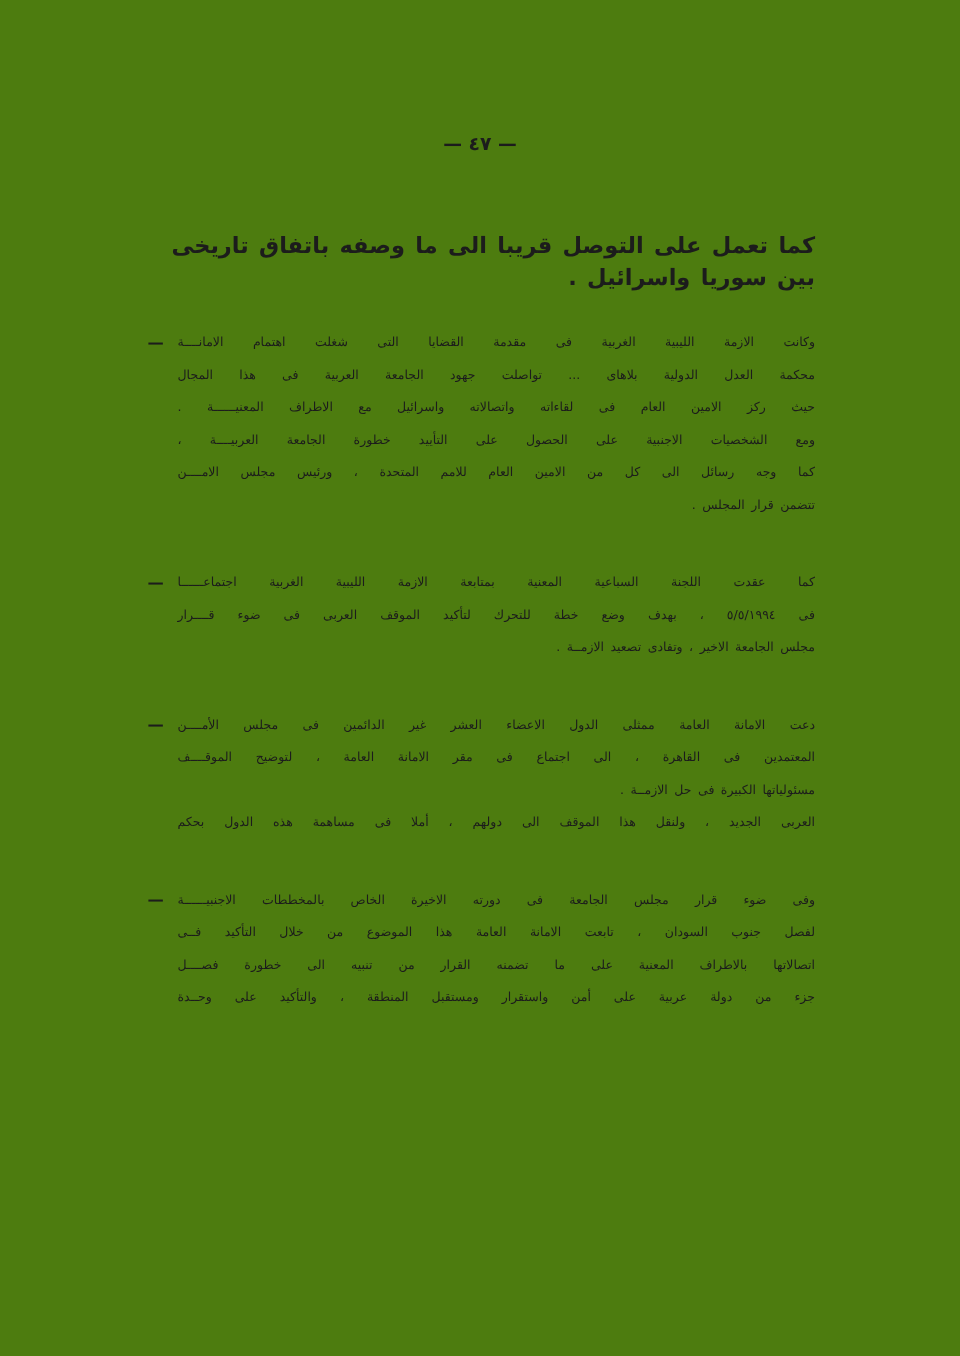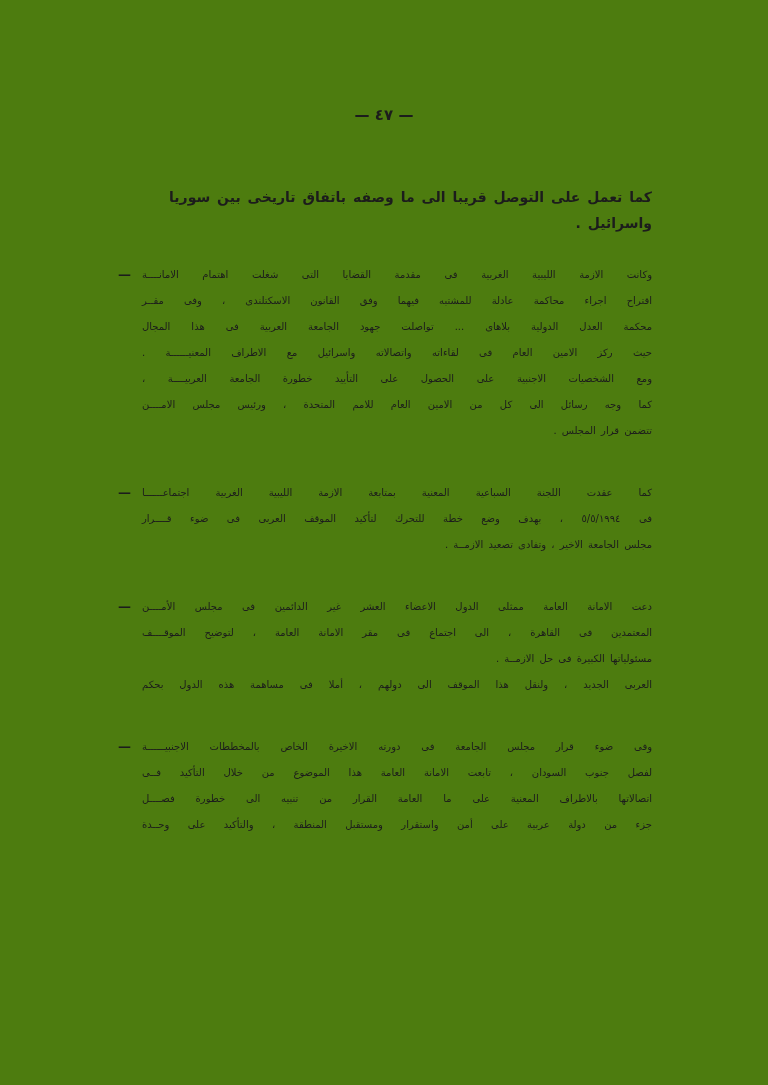--- a/index.html
+++ b/index.html
@@ -29,21 +29,21 @@
   }
   .content {
     position: absolute;
     top: 184px;
     left: 118px;
     width: 534px;
   }
   .intro {
     direction: rtl;
     text-align: right;
-    font-size: 14px;
+    font-size: 18px;
     font-weight: 700;
     line-height: 26px;
     margin-bottom: 26px;
     word-spacing: 2px;
   }
   .para {
     display: flex;
     flex-direction: row;
     align-items: flex-start;
     margin-bottom: 36px;
@@ -80,21 +80,20 @@
   <div class="page-number">— ٤٧ —</div>
 
   <div class="content">
     <div class="intro">كما تعمل على التوصل قريبا الى ما وصفه باتفاق تاريخى بين سوريا واسرائيل .</div>
 
     <div id="paragraphs">
         <div class="para">
           <div class="marker">—</div>
           <div class="para-body">
             <div class="line">وكانت الازمة الليبية الغربية فى مقدمة القضايا التى شغلت اهتمام الامانــــة</div>
-            <div class="line">اقتراح اجراء محاكمة عادلة للمشتبه فيهما وفق القانون الاسكتلندى ، وفى مقــر</div>
             <div class="line">محكمة العدل الدولية بلاهاى ... تواصلت جهود الجامعة العربية فى هذا المجال</div>
             <div class="line">حيث ركز الامين العام فى لقاءاته واتصالاته واسرائيل مع الاطراف المعنيــــــة .</div>
             <div class="line">ومع الشخصيات الاجنبية على الحصول على التأييد خطورة الجامعة العربيــــة ،</div>
             <div class="line">كما وجه رسائل الى كل من الامين العام للامم المتحدة ، ورئيس مجلس الامــــن</div>
             <div class="line last">تتضمن قرار المجلس .</div>
           </div>
         </div>
         <div class="para">
           <div class="marker">—</div>
           <div class="para-body">
@@ -110,19 +109,19 @@
             <div class="line">المعتمدين فى القاهرة ، الى اجتماع فى مقر الامانة العامة ، لتوضيح الموقــــف</div>
             <div class="line last">مسئولياتها الكبيرة فى حل الازمــة .</div>
             <div class="line">العربى الجديد ، ولنقل هذا الموقف الى دولهم ، أملا فى مساهمة هذه الدول بحكم</div>
           </div>
         </div>
         <div class="para">
           <div class="marker">—</div>
           <div class="para-body">
             <div class="line">وفى ضوء قرار مجلس الجامعة فى دورته الاخيرة الخاص بالمخططات الاجنبيــــــة</div>
             <div class="line">لفصل جنوب السودان ، تابعت الامانة العامة هذا الموضوع من خلال التأكيد فــى</div>
-            <div class="line">اتصالاتها بالاطراف المعنية على ما العامة القرار من تنبيه الى خطورة فصــــل</div>
+            <div class="line">اتصالاتها بالاطراف المعنية على ما تضمنه القرار من تنبيه الى خطورة فصــــل</div>
             <div class="line">جزء من دولة عربية على أمن واستقرار ومستقبل المنطقة ، والتأكيد على وحــدة</div>
           </div>
         </div>
       </div>
   </div>
 </div>
 
 </body></html>

